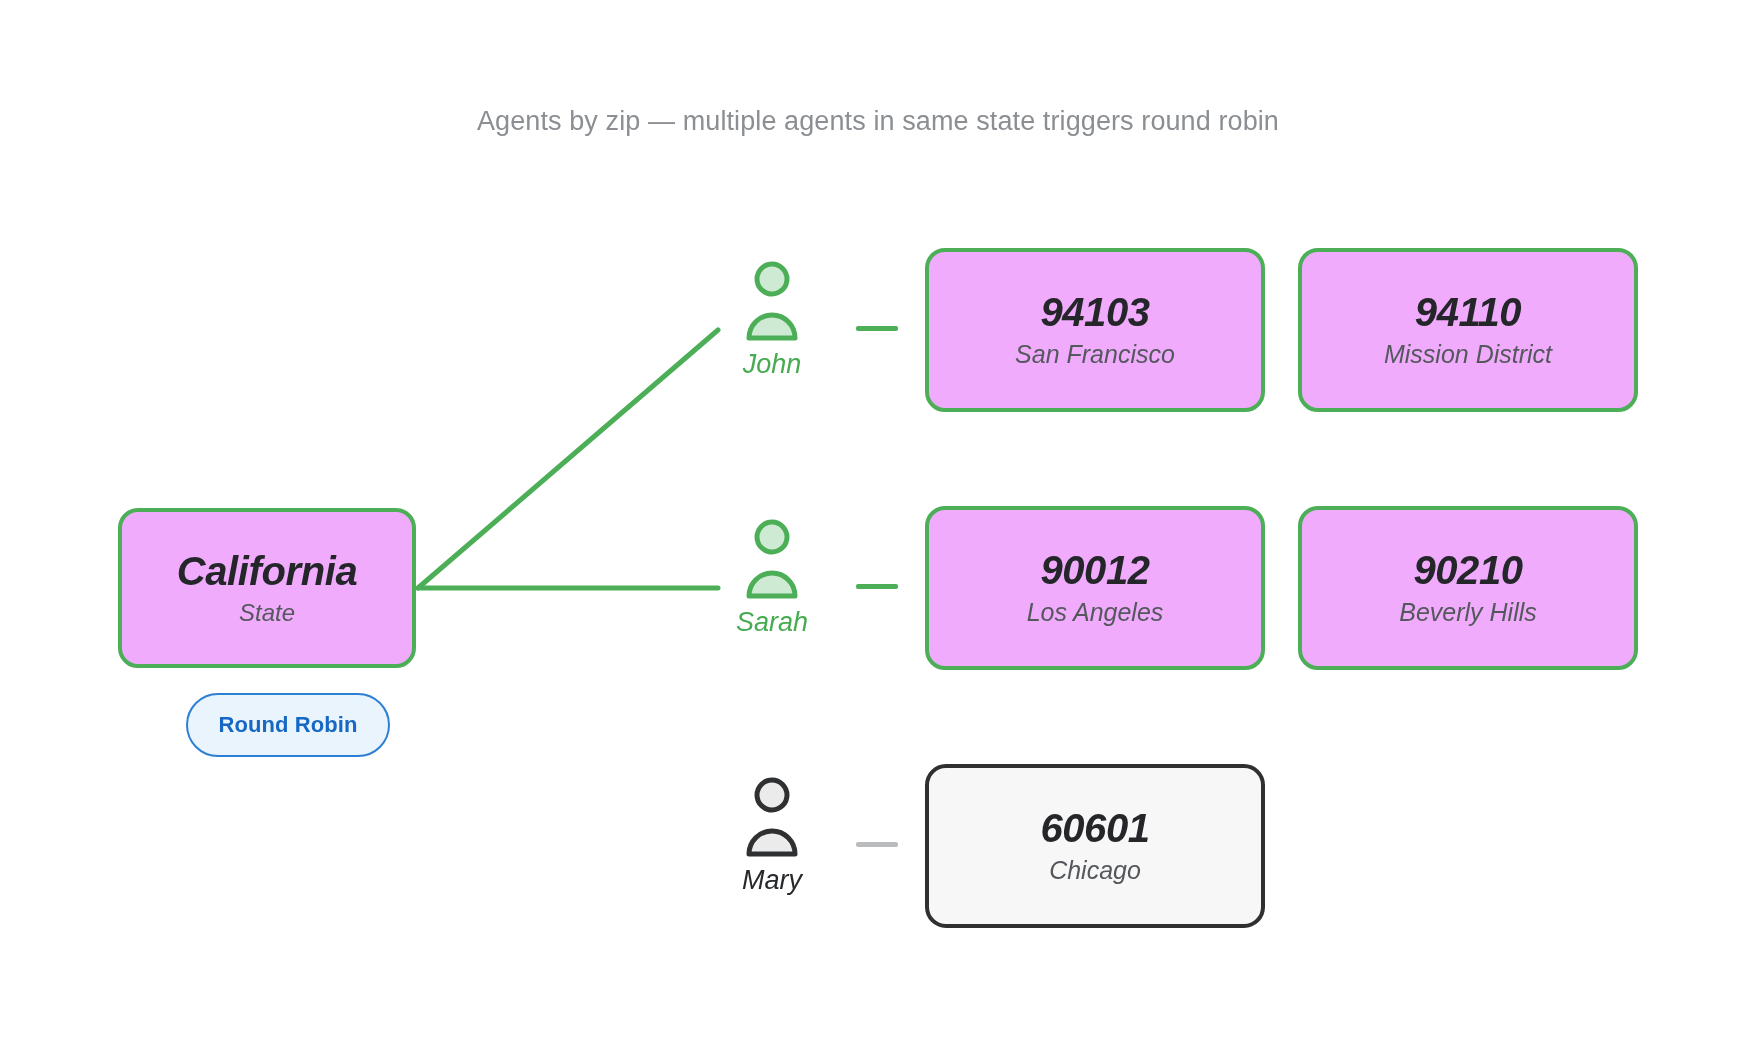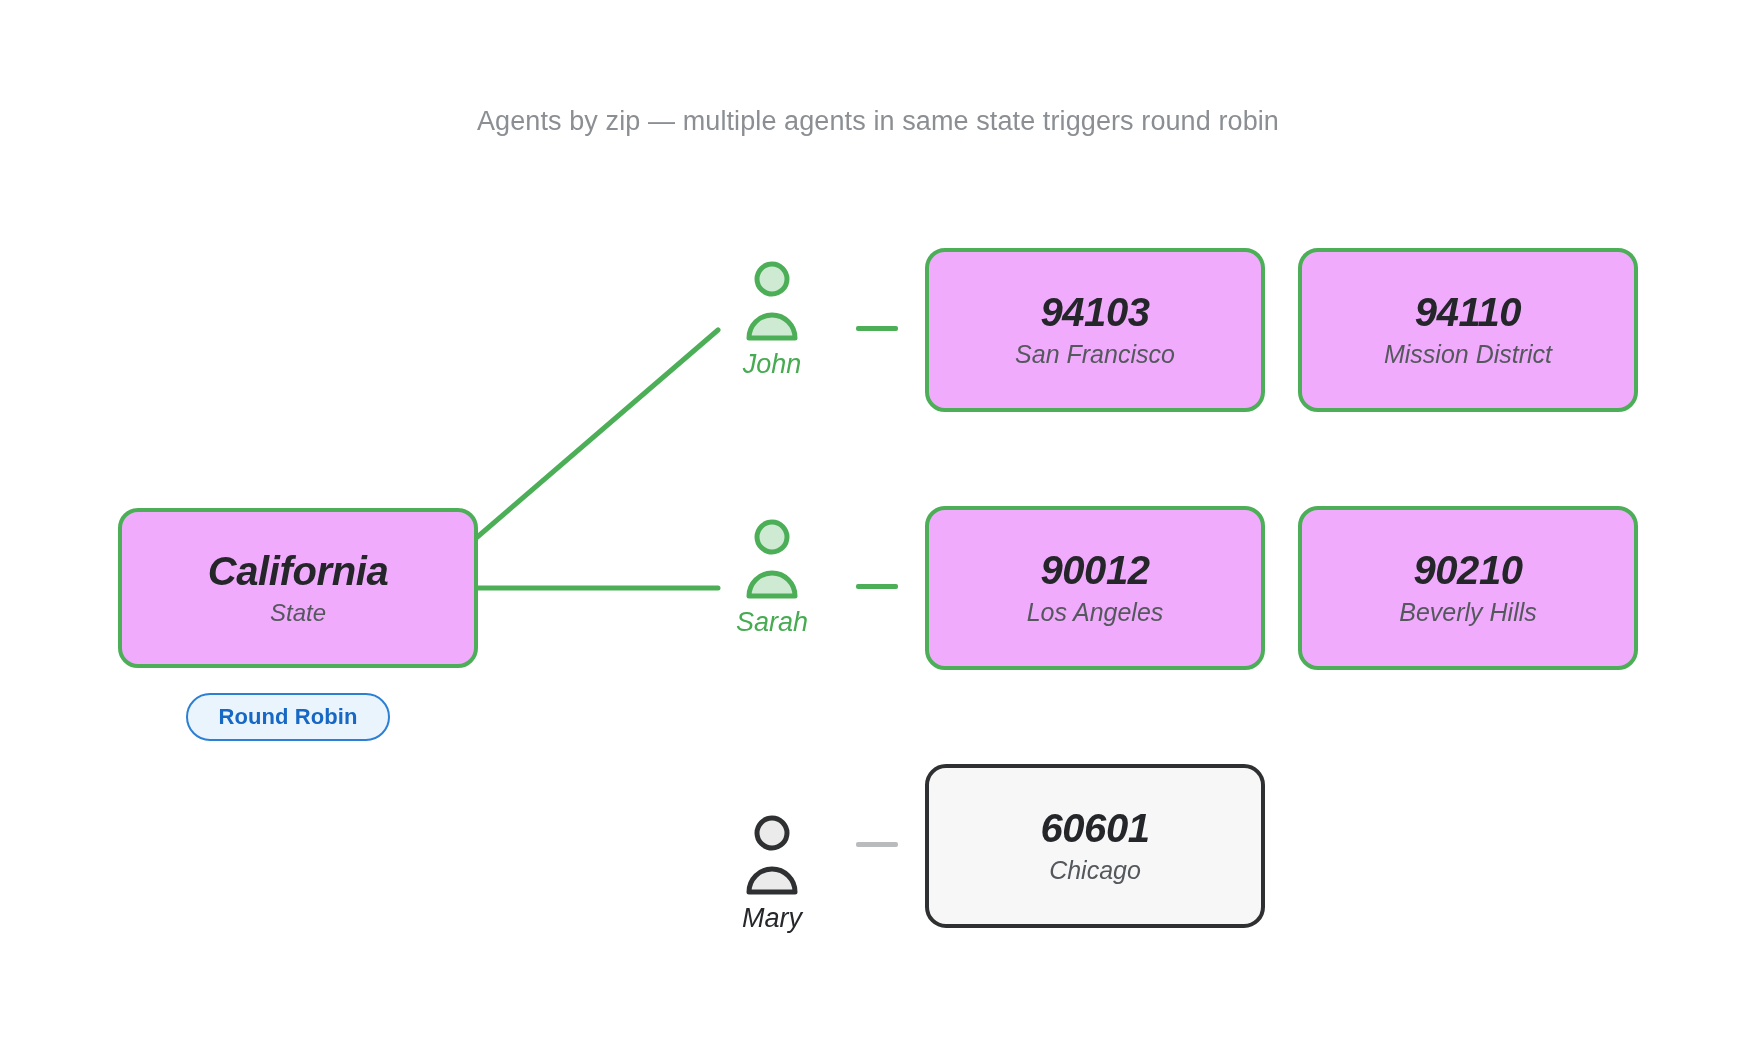--- a/index.html
+++ b/index.html
@@ -73,32 +73,32 @@
     font-size: 24px;
     font-style: italic;
     color: #54585d;
     line-height: 1.1;
   }
 
   
   #state-node {
     left: 118px;
     top: 508px;
-    width: 360px;
+    width: 298px;
     height: 160px;
   }
   #state-node .node-title { font-size: 40px; }
 
   
   .badge {
     position: absolute;
     left: 186px;
     top: 693px;
     width: 204px;
-    height: 48px;
+    height: 64px;
     box-sizing: border-box;
     border: 2px solid #2b7fd4;
     border-radius: 999px;
     background: #eaf4fd;
     color: #1668c4;
     font-size: 22px;
     font-weight: bold;
     display: flex;
     align-items: center;
     justify-content: center;
@@ -116,21 +116,21 @@
     margin-top: 6px;
     font-size: 27px;
     font-style: italic;
     line-height: 1.1;
   }
   .agent.green .agent-label { color: #47ab52; }
   .agent.gray  .agent-label { color: #26282b; }
 
   #agent-john  { left: 712px; top: 258px; }
   #agent-sarah { left: 712px; top: 516px; }
-  #agent-mary  { left: 712px; top: 812px; }
+  #agent-mary  { left: 712px; top: 774px; }
 
   
   .zip-card { width: 340px; height: 164px; }
   .zip-card .node-title { font-size: 40px; }
   .zip-card .node-sub   { font-size: 25px; }
 
   #zip-94103 { left: 925px;  top: 248px; }
   #zip-94110 { left: 1298px; top: 248px; }
   #zip-90012 { left: 925px;  top: 506px; }
   #zip-90210 { left: 1298px; top: 506px; }

